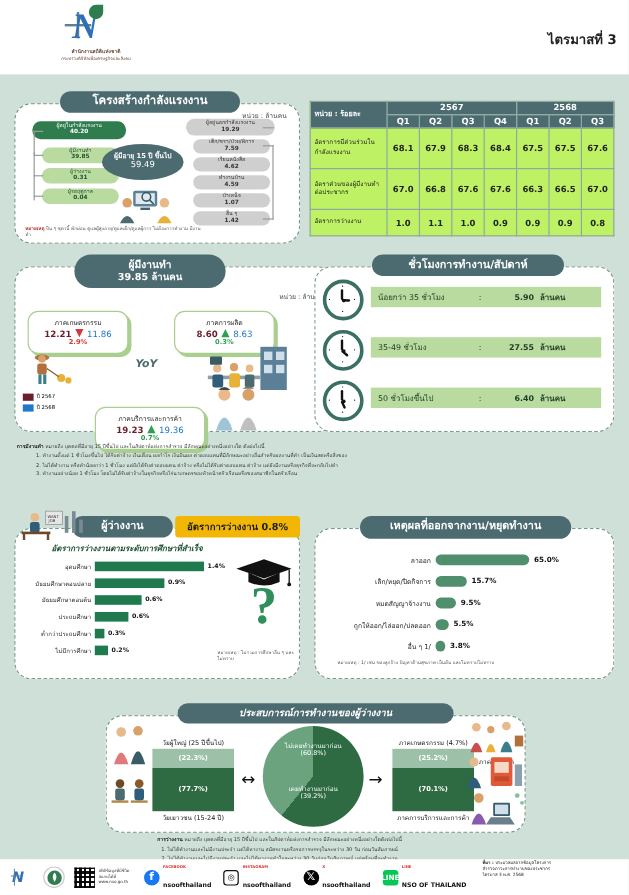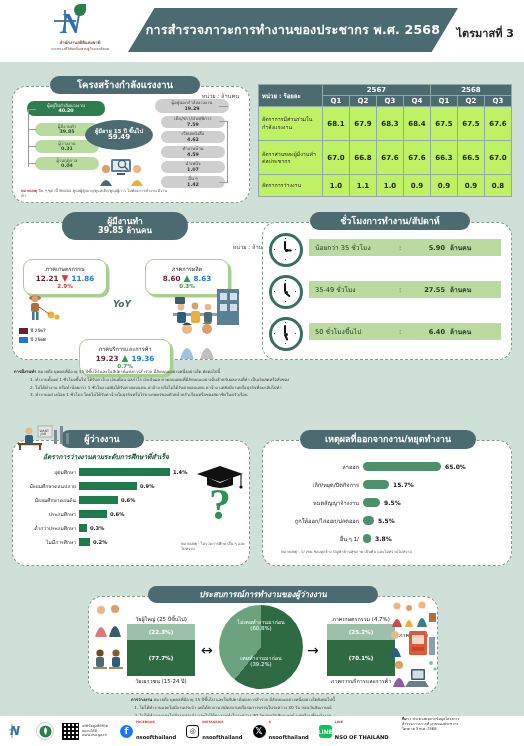--- a/index.html
+++ b/index.html
@@ -55,21 +55,21 @@
   .node .n-val { font-size:4.8px; font-weight:bold; }
   .node.dark   { background:#2f7d4f; color:#fff; }
   .node.light  { background:#b9dba0; color:#1f4f2e; }
   .node.grey   { background:#cfcfcf; color:#333; }
   .oval-center {
     position:absolute; background:#4c6b70; color:#fff; border-radius:50%;
     display:flex; flex-direction:column; align-items:center; justify-content:center;
     text-align:center; line-height:1.1;
   }
   .oval-center .o-lab { font-size:5.6px; font-weight:bold; }
-  .oval-center .o-val { font-size:7px; font-weight:bold; }
+  .oval-center .o-val { font-size:7px; font-weight:normal; }
   .brace { position:absolute; border-left:1px solid #9a9a9a; }
   .tick  { position:absolute; border-top:1px solid #9a9a9a; }
   .note-sm { position:absolute; font-size:3.9px; color:#555; line-height:1.3; }
   .note-key { color:#b03030; font-weight:bold; }
 
   
   #tbl-wrap { position:absolute; left:258px; top:84px; width:254px; height:113px; background:#bef264; }
   table.stat { width:100%; height:100%; border-collapse:collapse; }
   table.stat th, table.stat td { border:1px solid #8fa9a6; text-align:center; }
   table.stat thead th { background:#4c6b70; color:#fff; font-size:7px; font-weight:bold; padding:1px; }
@@ -82,21 +82,21 @@
   #pill-employed { left:62px; top:212px; width:126px; height:28px; font-size:8.5px; flex-direction:column; }
   #pill-employed .sub { font-size:8px; font-weight:bold; }
   .sector {
     position:absolute; background:#fff; border:1.4px solid #a9cf8f; border-radius:9px;
     display:flex; flex-direction:column; align-items:center; justify-content:center;
     box-shadow:2.5px 2.5px 0 #a9cf8f;
   }
   .sector .s-title { font-size:5.6px; color:#222; margin-bottom:1px; }
   .sector .s-row { display:flex; align-items:center; gap:3px; }
   .s-prev { font-size:7.2px; font-weight:bold; color:#6b1f2e; }
-  .s-curr { font-size:7.2px; font-weight:bold; color:#1f78c8; }
+  .s-curr { font-size:7.2px; font-weight:normal; color:#1f78c8; }
   .s-arrow { font-size:9px; line-height:1; font-weight:bold; }
   .s-arrow.up { color:#2f9e4f; }
   .s-arrow.down { color:#d03a3a; }
   .s-pct { font-size:5.6px; font-weight:bold; margin-top:0px; }
   .s-pct.up { color:#2f9e4f; }
   .s-pct.down { color:#d03a3a; }
   .yoy { position:absolute; font-size:9px; font-weight:bold; color:#4c6b70; font-style:italic; }
   .legend-box { position:absolute; font-size:4.4px; }
   .legend-row { display:flex; align-items:center; gap:2.5px; margin-bottom:2px; }
   .sw { width:9px; height:6px; display:inline-block; }
@@ -188,23 +188,20 @@
 
   <div class="header">
     <div class="logo-wrap">
       <div class="logo-mark">
         <div class="logo-cross"></div>
         <div class="logo-n">N</div>
         <div class="logo-leaf"></div>
       </div>
       <div class="logo-txt1">สำนักงานสถิติแห่งชาติ</div>
       <div class="logo-txt2">กระทรวงดิจิทัลเพื่อเศรษฐกิจและสังคม</div>
-    </div>
-    <div class="hdr-band">
-      <span class="hdr-title">การสำรวจภาวะการทำงานของประชากร พ.ศ. 2568</span>
     </div>
     <div class="hdr-quarter">ไตรมาสที่ 3</div>
   </div>
 
   <div class="pill" id="pill-structure">โครงสร้างกำลังแรงงาน</div>
   <div class="panel" id="p-structure">
     <div class="unit-label" style="right:10px; top:5px;">หน่วย : ล้านคน</div>
 
     <div class="node dark" style="left:14px; top:14px; width:78px; height:15px;">
       <span class="n-lab">ผู้อยู่ในกำลังแรงงาน</span>
@@ -490,20 +487,21 @@
     <circle cx="15" cy="7" r="3.6" fill="#e8b98a"></circle>
     <rect x="11" y="11" width="8" height="9" rx="2" fill="#2f5d7a"></rect>
     <rect x="4" y="19" width="24" height="2.2" fill="#6b4a2a"></rect>
     <rect x="5" y="21" width="2" height="5" fill="#6b4a2a"></rect>
     <rect x="25" y="21" width="2" height="5" fill="#6b4a2a"></rect>
     <rect x="40" y="6" width="3" height="14" fill="#7a8a92"></rect>
     <rect x="46" y="2" width="3" height="18" fill="#7a8a92"></rect>
     <rect x="52" y="9" width="3" height="11" fill="#7a8a92"></rect>
   </svg>
   <div class="pill" id="pill-unemp">ผู้ว่างงาน</div>
+  <div id="badge-rate">อัตราการว่างงาน 0.8%</div>
 
   <div class="panel" id="p-unemp">
     <div class="chart-title" style="left:30px; top:10px;">อัตราการว่างงานตามระดับการศึกษาที่สำเร็จ</div>
 
     <div class="barrow" style="left:2px; top:26px;">
       <span class="b-lab">อุดมศึกษา</span>
       <span class="b-bar" style="width:91px;"></span>
       <span class="b-val">1.4%</span>
     </div>
     <div class="barrow" style="left:2px; top:40px;">

